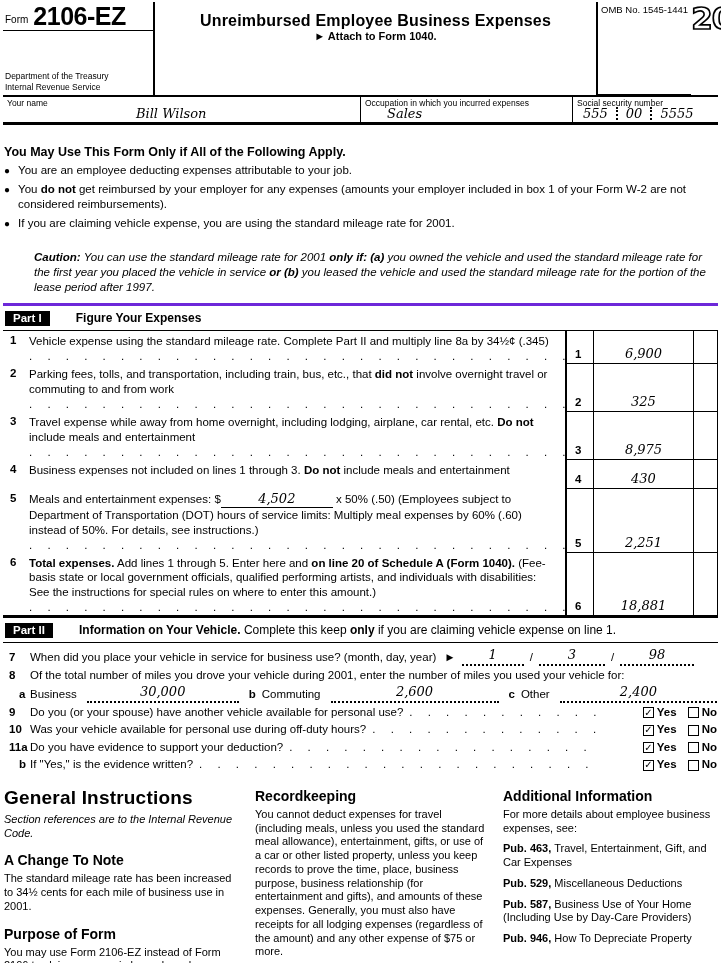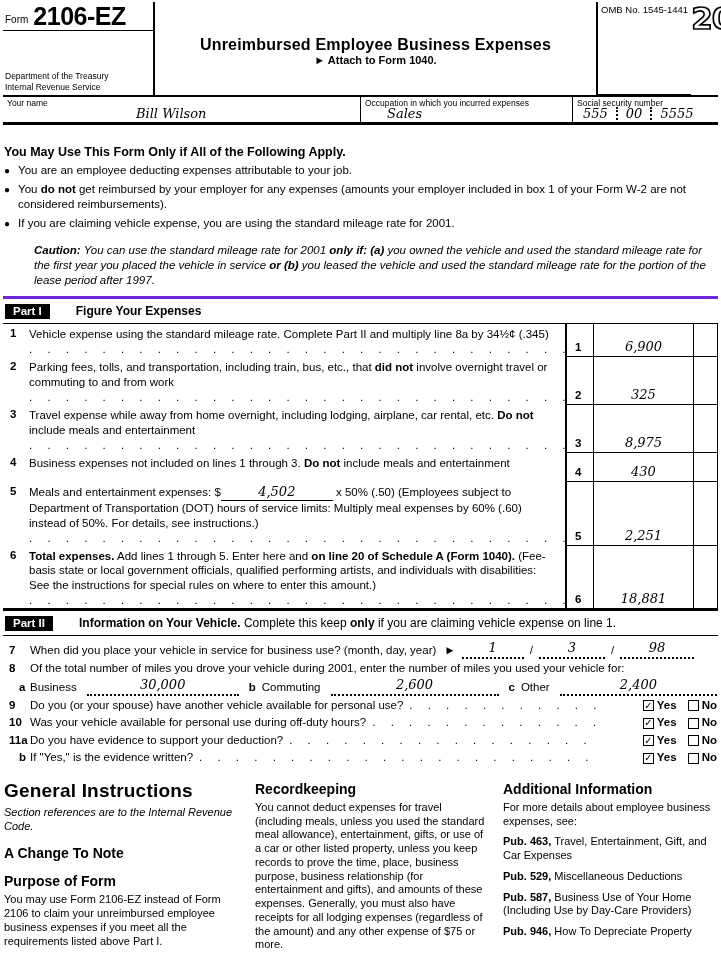--- a/index.html
+++ b/index.html
@@ -9,21 +9,21 @@
   .b { font-weight:bold; } .i { font-style:italic; }
   .hw { font-family:"DejaVu Serif", serif; font-style:italic; font-size:13px; line-height:1; }
 
   
   .header { display:flex; border-bottom:2px solid #000; height:95px; }
   .h-left { width:152px; border-right:2px solid #000; display:flex; flex-direction:column; }
   .h-formno { display:flex; align-items:flex-end; gap:5px; padding:3px 2px 2px 2px; border-bottom:1px solid #000; }
   .h-form-word { font-size:10px; padding-bottom:3px; }
   .h-form-num { font-size:25px; font-weight:bold; letter-spacing:-0.5px; line-height:0.9; }
   .h-agency { font-size:8.5px; line-height:1.3; padding:2px; margin-top:auto; }
-  .h-center { flex:1; display:flex; flex-direction:column; align-items:center; justify-content:center; padding:10px 4px 6px; }
+  .h-center { flex:1; display:flex; flex-direction:column; align-items:center; justify-content:flex-start; padding:10px 4px 6px; }
   .h-title { font-size:16px; font-weight:bold; letter-spacing:0.2px; }
   .h-attach { font-size:11px; font-weight:bold; }
   .h-right { width:122px; border-left:2px solid #000; display:flex; flex-direction:row; }
   .h-omb { border-bottom:1px solid #000; padding:2px 3px 4px; font-size:9.5px; white-space:nowrap; }
   .h-year { font-family:"DejaVu Sans", sans-serif; font-size:31px; font-weight:bold; text-align:center; line-height:1; padding-top:1px; letter-spacing:-1px; }
   .yr-o { color:#fff; -webkit-text-stroke:1.7px #000; }
   .h-attachment { font-size:9.5px; line-height:1.35; padding:1px 3px 2px; margin-top:auto; }
   .h-seq { display:flex; align-items:flex-end; gap:6px; }
   .h-seq-no { font-weight:bold; font-size:12.5px; }
 
@@ -37,21 +37,21 @@
   .id-occ .hw { position:absolute; left:26px; bottom:2px; }
   .id-ssn { width:146px; border-left:1px solid #000; }
   .ssn-val { position:absolute; bottom:2px; left:10px; display:flex; align-items:center; }
   .ssn-sep { border-left:2px dotted #000; height:13px; margin:0 8px; }
 
   
   .elig { padding:20px 1px 1px; border-bottom:3px solid #6d28d9; }
   .elig-h { font-size:12.5px; font-weight:bold; margin-bottom:2px; }
   .bullet { display:flex; gap:8px; font-size:11.5px; line-height:1.3; margin:4px 0; }
   .bullet-marker { font-size:10px; padding-top:1px; }
-  .caution { font-size:11.5px; line-height:1.32; margin:12px 2px 7px 30px; }
+  .caution { font-size:11.5px; line-height:1.32; margin:19px 2px 7px 30px; }
 
   
   .part-hdr { display:flex; align-items:center; gap:26px; padding:5px 2px 4px; }
   .part-tag { background:#000; color:#fff; font-weight:bold; font-size:11.5px; padding:1px 8px 2px; white-space:nowrap; }
   .part-title { font-size:12px; line-height:1.25; }
 
   
   .p1-table { border-top:1px solid #000; border-bottom:3px solid #000; }
   .p1-row { display:flex; }
   .p1-no { width:24px; font-weight:bold; font-size:11.5px; padding:3px 0 0 7px; }
@@ -337,20 +337,21 @@
       </span>
     </div>
 
   </div>
 
   <div class="instr">
     <div class="col1">
       <div class="gi-title">General Instructions</div>
       <p><span class="i">Section references are to the Internal Revenue Code.</span></p>
       <div class="sub-h">A Change To Note</div>
+      <p>The standard mileage rate has been increased to 34½ cents for each mile of business use in 2001.</p>
       <div class="sub-h">Purpose of Form</div>
       <p>You may use Form 2106-EZ instead of Form 2106 to claim your unreimbursed employee business expenses if you meet all the requirements listed above Part I.</p>
     </div>
     <div class="col2">
       <div class="sub-h first">Recordkeeping</div>
       <p>You cannot deduct expenses for travel (including meals, unless you used the standard meal allowance), entertainment, gifts, or use of a car or other listed property, unless you keep records to prove the time, place, business purpose, business relationship (for entertainment and gifts), and amounts of these expenses. Generally, you must also have receipts for all lodging expenses (regardless of the amount) and any other expense of $75 or more.</p>
     </div>
     <div class="col3">
       <div class="sub-h first">Additional Information</div>
       <p>For more details about employee business expenses, see:</p>

